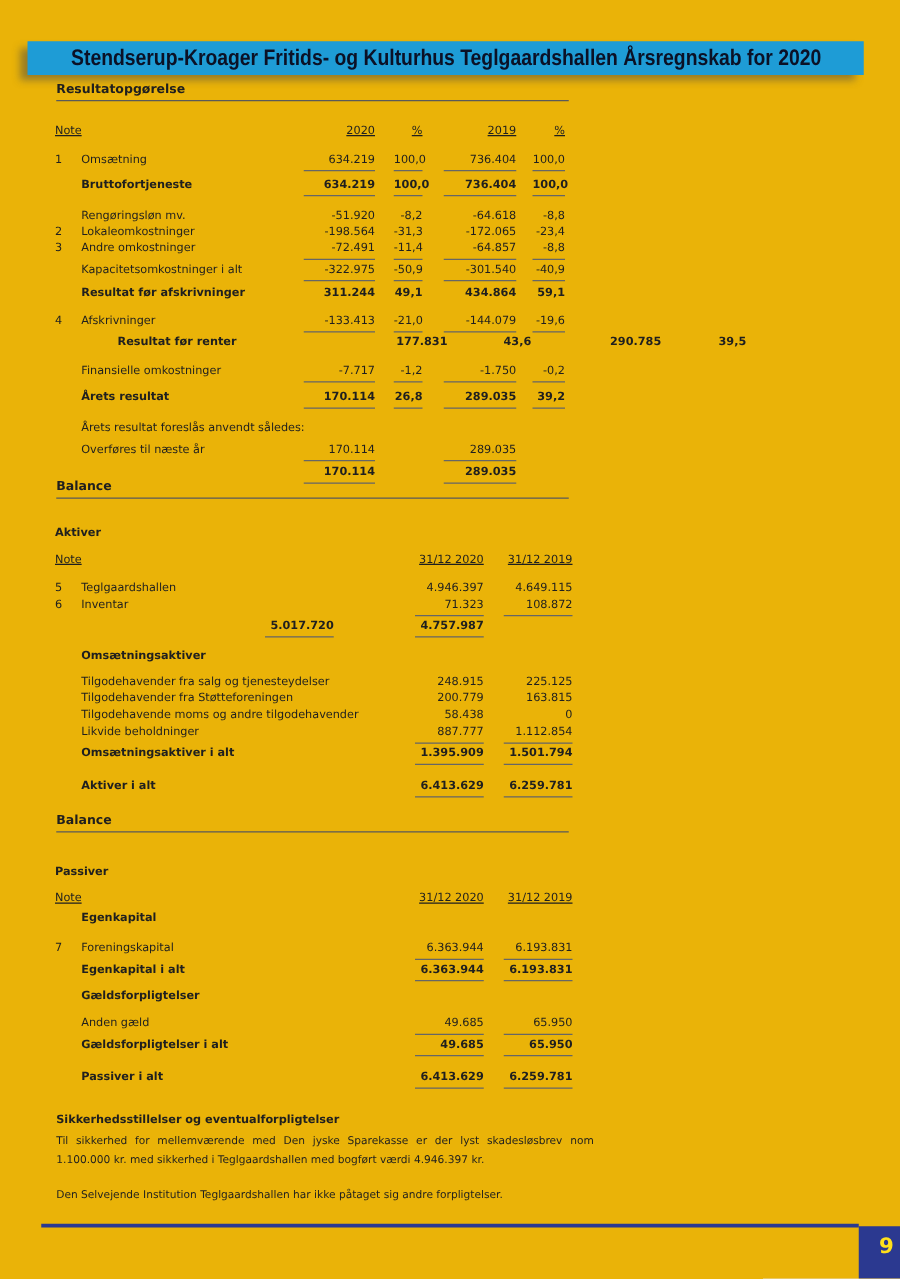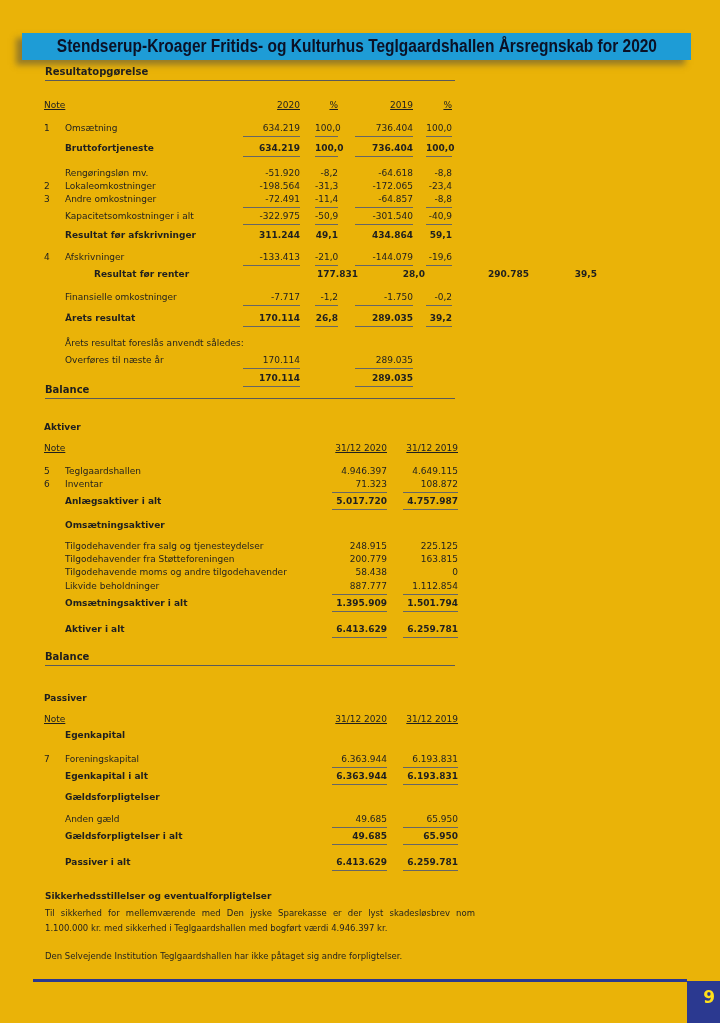--- a/index.html
+++ b/index.html
@@ -131,21 +131,21 @@
       <span class="c num"><i class="u w1 r">-133.413</i></span>
       <span class="c num"><i class="u w2 r">-21,0</i></span>
       <span class="c num"><i class="u w3 r">-144.079</i></span>
       <span class="c num"><i class="u w4 r">-19,6</i></span>
     </div>
 
     <div class="row b" style="margin-top:2px;gap:29px;">
       <span class="c note"></span>
       <span class="c">Resultat før renter</span>
       <span class="c num"><i class="u w1">177.831</i></span>
-      <span class="c num"><i class="u w2">28,0</i></span>
+      <span class="c num"><i class="u w2">43,6</i></span>
       <span class="c num"><i class="u w3">290.785</i></span>
       <span class="c num"><i class="u w4">39,5</i></span>
     </div>
 
     <div class="row" style="margin-top:10px;">
       <span class="c note"></span>
       <span class="c">Finansielle omkostninger</span>
       <span class="c num"><i class="u w1 r">-7.717</i></span>
       <span class="c num"><i class="u w2 r">-1,2</i></span>
       <span class="c num"><i class="u w3 r">-1.750</i></span>
@@ -211,21 +211,20 @@
 
     <div class="row">
       <span class="c note">6</span>
       <span class="c">Inventar</span>
       <span class="c num"><i class="u wb r">71.323</i></span>
       <span class="c num"><i class="u wb r">108.872</i></span>
     </div>
 
     <div class="row b" style="margin-top:2px;">
       <span class="c note"></span>
-      <span class="c">Anlægsaktiver i alt</span>
       <span class="c num"><i class="u wb r">5.017.720</i></span>
       <span class="c num"><i class="u wb r">4.757.987</i></span>
     </div>
 
     <div class="row" style="margin-top:9px;">
       <span class="c note"></span>
       <span class="c grp">Omsætningsaktiver</span>
       <span class="c"></span>
         <span class="c"></span>
     </div>

